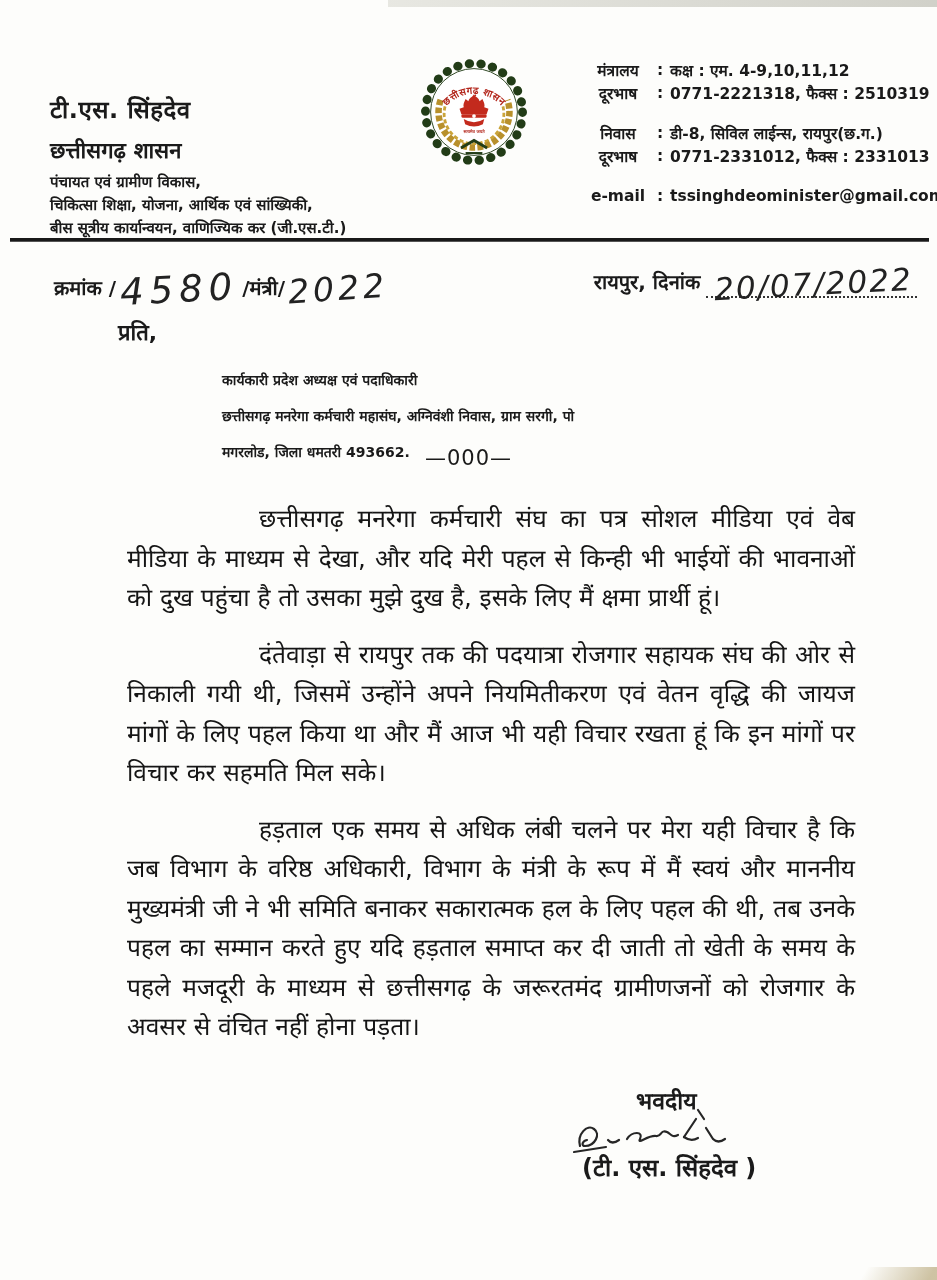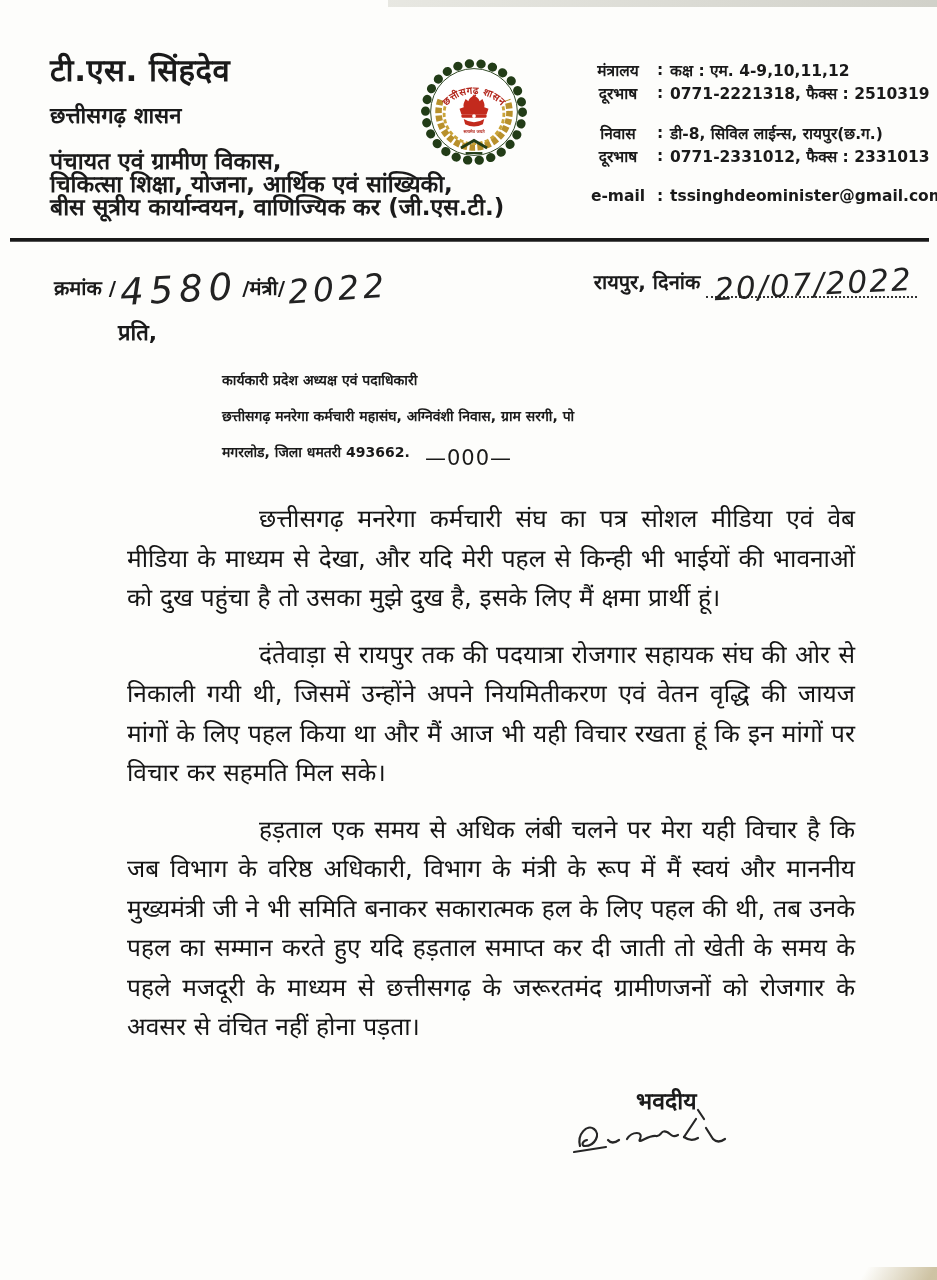--- a/index.html
+++ b/index.html
@@ -11,24 +11,24 @@
     color:#1a1a1a; overflow:hidden;
   }
   
   .top-smudge { position:absolute; top:0; left:388px; right:0; height:7px;
     background:linear-gradient(to right,#dcdcd4,#b9b9ae); opacity:.65; }
   .corner-smudge { position:absolute; right:0; bottom:0; width:78px; height:13px;
     background:linear-gradient(120deg, rgba(201,189,158,0) 10%, #c2b48d 90%); opacity:.8; }
 
   
   .hdr-left { position:absolute; left:50px; top:48px; font-weight:bold; }
-  .hdr-name { font-size:31px; letter-spacing:.5px; }
+  .hdr-name { font-size:24px; letter-spacing:.5px;margin-top:44px; }
   .hdr-minister { font-size:22px; margin-top:5px; }
   .hdr-gov { font-size:22px; margin-top:9px; }
-  .hdr-depts { margin-top:21px; font-size:23px; line-height:23px; }
+  .hdr-depts { margin-top:7px; font-size:15px; line-height:23px; }
 
   .emblem { position:absolute; left:418px; top:56px; }
 
   .hdr-right { position:absolute; left:586px; top:58px; font-weight:bold; font-size:15.5px; }
   .c-row { display:flex; height:23px; align-items:center; }
   .c-label { width:64px;text-align:center; }
   .c-colon { width:20px; text-align:center; }
   .c-gap { height:17px; }
 
   .rule { position:absolute; left:10px; right:8px; top:238px; height:4px;
@@ -164,14 +164,15 @@
       <path d="M8,40 C5,28 15,18 22,23 C29,28 23,40 13,40 C9,40 10,35 15,34"></path>
       <path d="M36,34 q4,5 11,0"></path>
       <path d="M55,33 C60,25 72,25 68,33 C65,39 76,29 84,30 C90,31 88,23 95,26 C99,28 100,32 106,29"></path>
       <path d="M112,31 L124,13"></path>
       <path d="M112,31 q7,5 14,1"></path>
       <path d="M134,22 l7,11 q5,5 12,0"></path>
       <path d="M126,4 l6,9"></path>
     </g>
   </svg>
 
+  <div class="sig-name">(टी. एस. सिंहदेव )</div>
 
 </div>
 
 </body></html>

